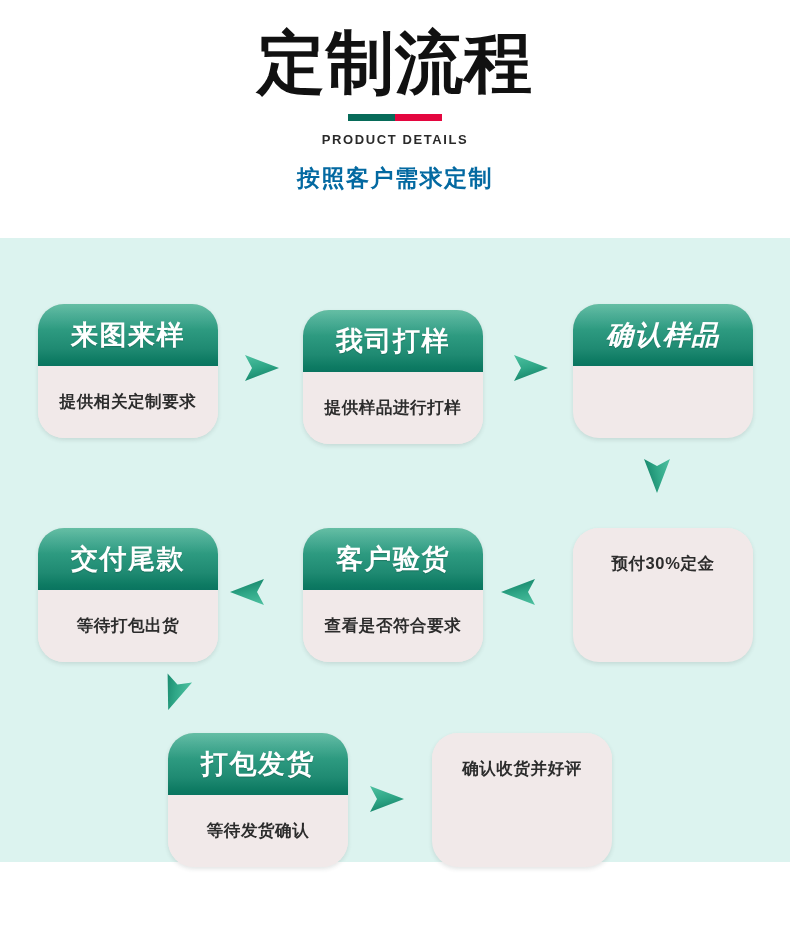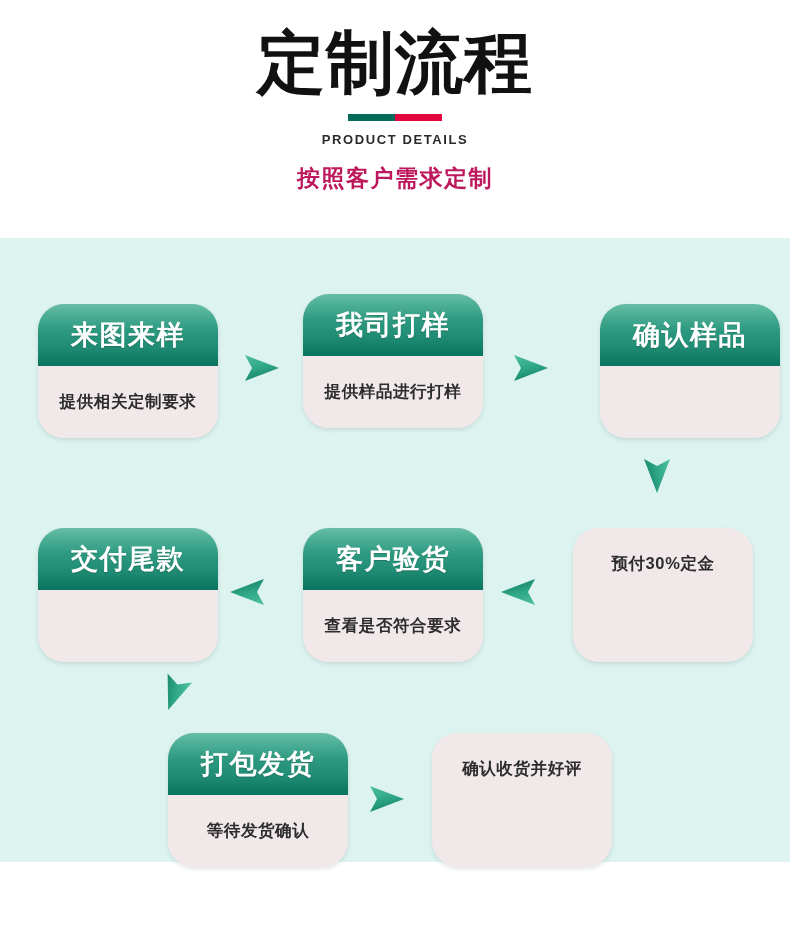--- a/index.html
+++ b/index.html
@@ -66,21 +66,21 @@
     margin: 11px 0 0 0;
     font-size: 13px;
     letter-spacing: 1.6px;
     font-weight: 600;
     color: #2a2a2a;
   }
   .header-sub-cn {
     margin: 16px 0 0 0;
     font-size: 23px;
     font-weight: 700;
-    color: #be185d;
+    color: #0369a1;
     letter-spacing: 1.5px;
   }
 
   
   .flow {
     position: absolute;
     left: 0;
     top: 238px;
     width: 790px;
     height: 624px;
@@ -140,22 +140,22 @@
   .card-body-text {
     color: #2c2c2c;
     font-size: 16.5px;
     font-weight: 700;
     letter-spacing: 0.6px;
     white-space: nowrap;
   }
 
   
   .card-1 { left: 38px;  top: 66px;  }
-  .card-2 { left: 303px; top: 56px;  }
-  .card-3 { left: 600px; top: 66px;  }
+  .card-2 { left: 303px; top: 72px;  }
+  .card-3 { left: 573px; top: 66px; font-style: italic;  }
   .card-4 { left: 38px;  top: 290px; }
   .card-5 { left: 303px; top: 290px; }
   .card-6 { left: 573px; top: 290px; }
   .card-7 { left: 168px; top: 495px; }
   .card-8 { left: 432px; top: 495px; }
 
   
   .arrow {
     position: absolute;
     width: 38px;
@@ -212,20 +212,23 @@
     <div class="card card-3">
       <div class="card-head">
         <span class="card-head-text">确认样品</span>
       </div>
     </div>
 
     <div class="card card-4">
       <div class="card-head">
         <span class="card-head-text">交付尾款</span>
       </div>
+      <div class="card-body">
+        <span class="card-body-text">等待打包出货</span>
+      </div>
     </div>
 
     <div class="card card-5">
       <div class="card-head">
         <span class="card-head-text">客户验货</span>
       </div>
       <div class="card-body">
         <span class="card-body-text">查看是否符合要求</span>
       </div>
     </div>

